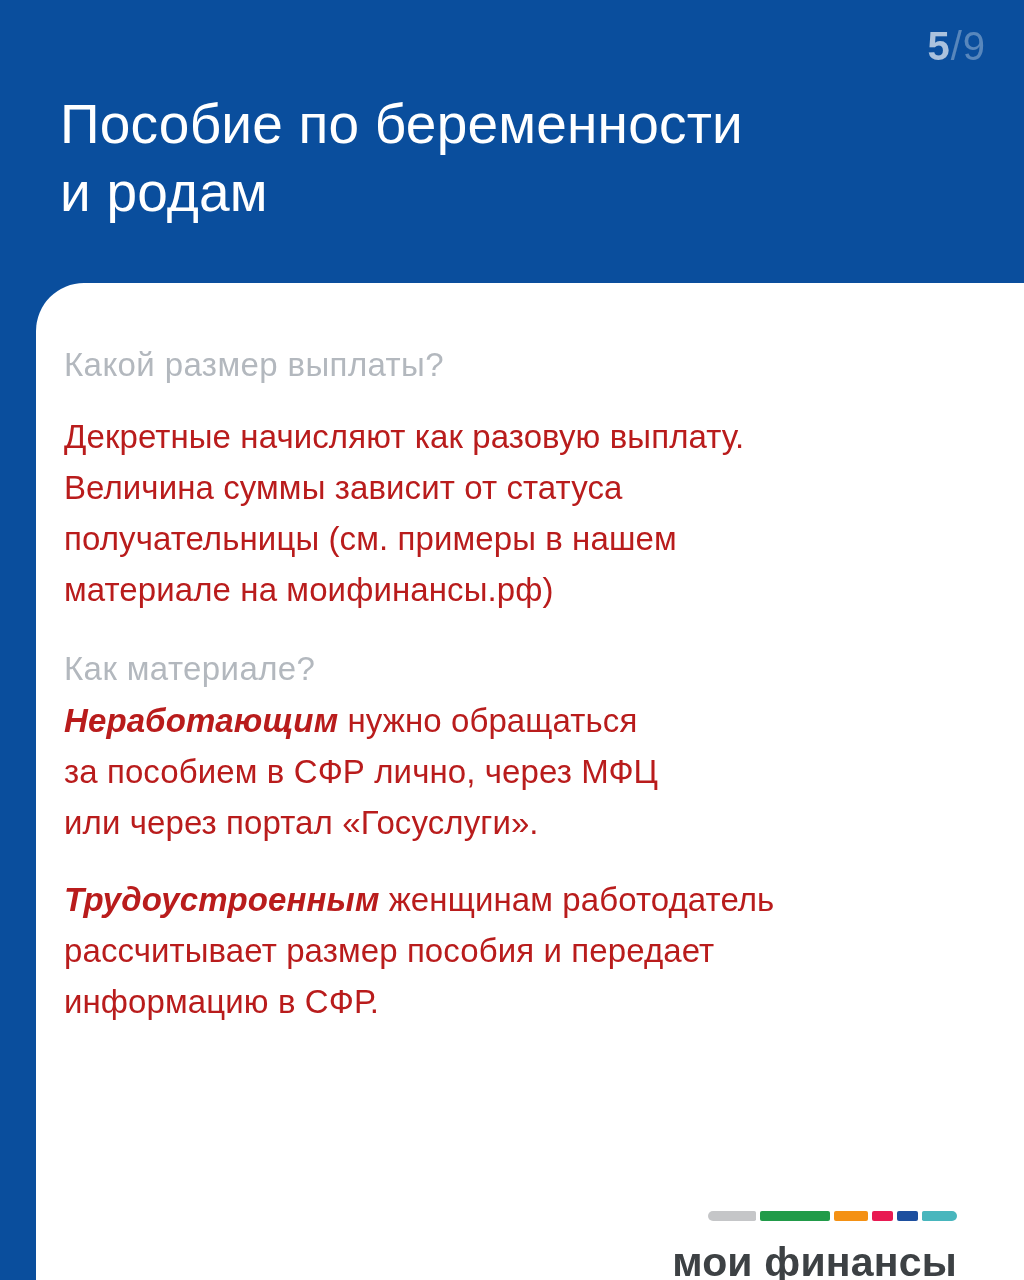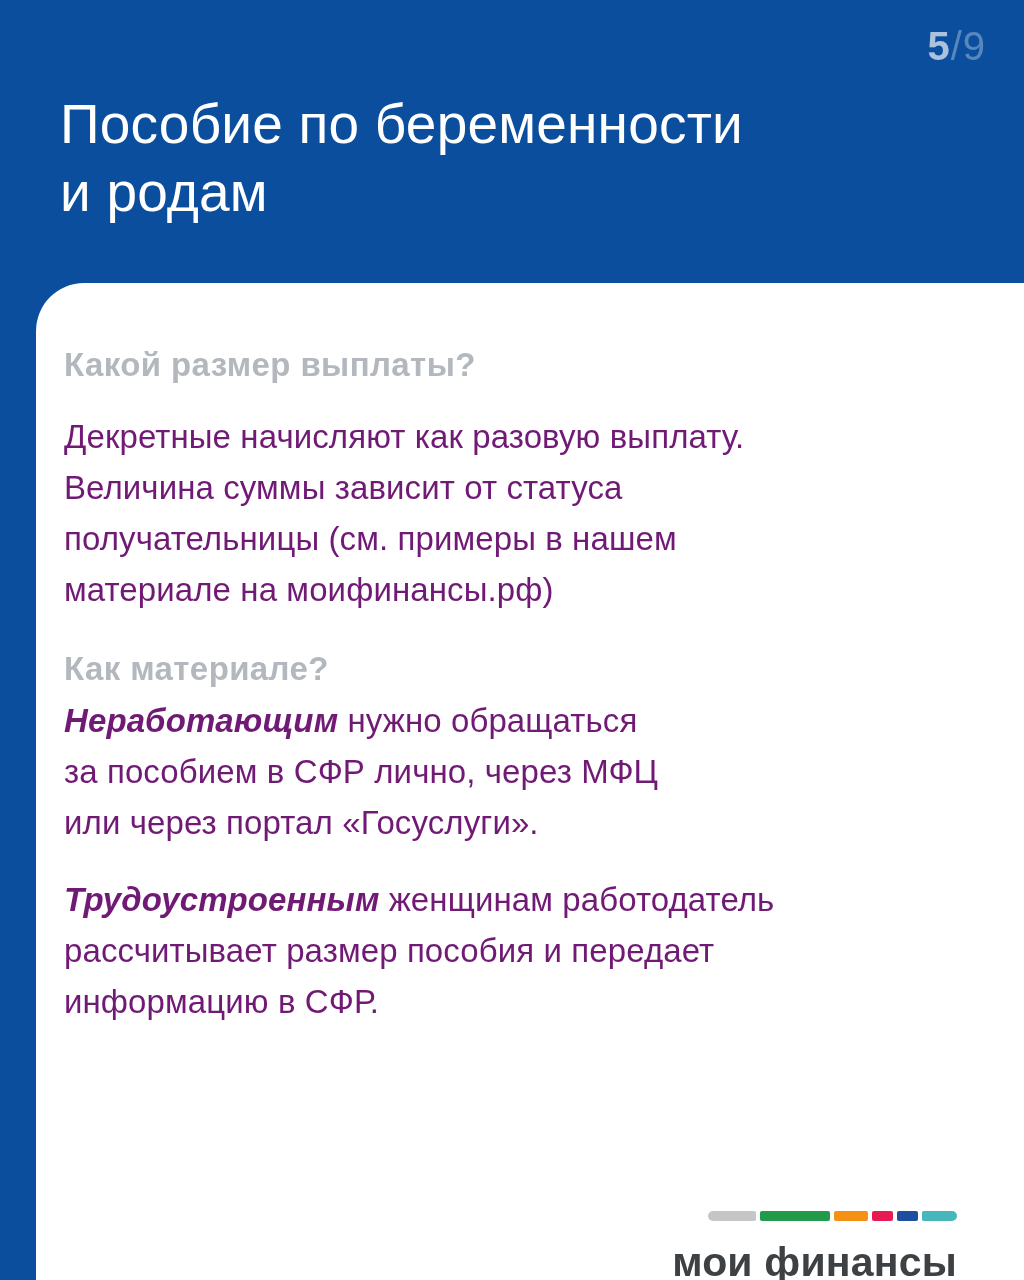--- a/index.html
+++ b/index.html
@@ -50,32 +50,32 @@
     background: #ffffff;
     border-top-left-radius: 48px;
     box-sizing: border-box;
     padding: 62px 40px 0 28px;
   }
 
   .section-heading {
     margin: 0;
     font-size: 33px;
     line-height: 40px;
-    font-weight: 700;
+    font-weight: 400;
     color: #b3b8be;
     letter-spacing: 0.4px;
   }
   .hd2 { margin-top: 34px; }
 
   .body-text {
     margin: 26px 0 0 0;
     max-width: 900px;
     font-size: 33px;
     line-height: 51px;
-    color: #701a75;
+    color: #b91c1c;
     letter-spacing: 0.1px;
     white-space: pre-line;
   }
   .lead-para-2 { margin-top: 6px; }
   .lead {
     font-style: italic;
     font-weight: 700;
   }
 
   

